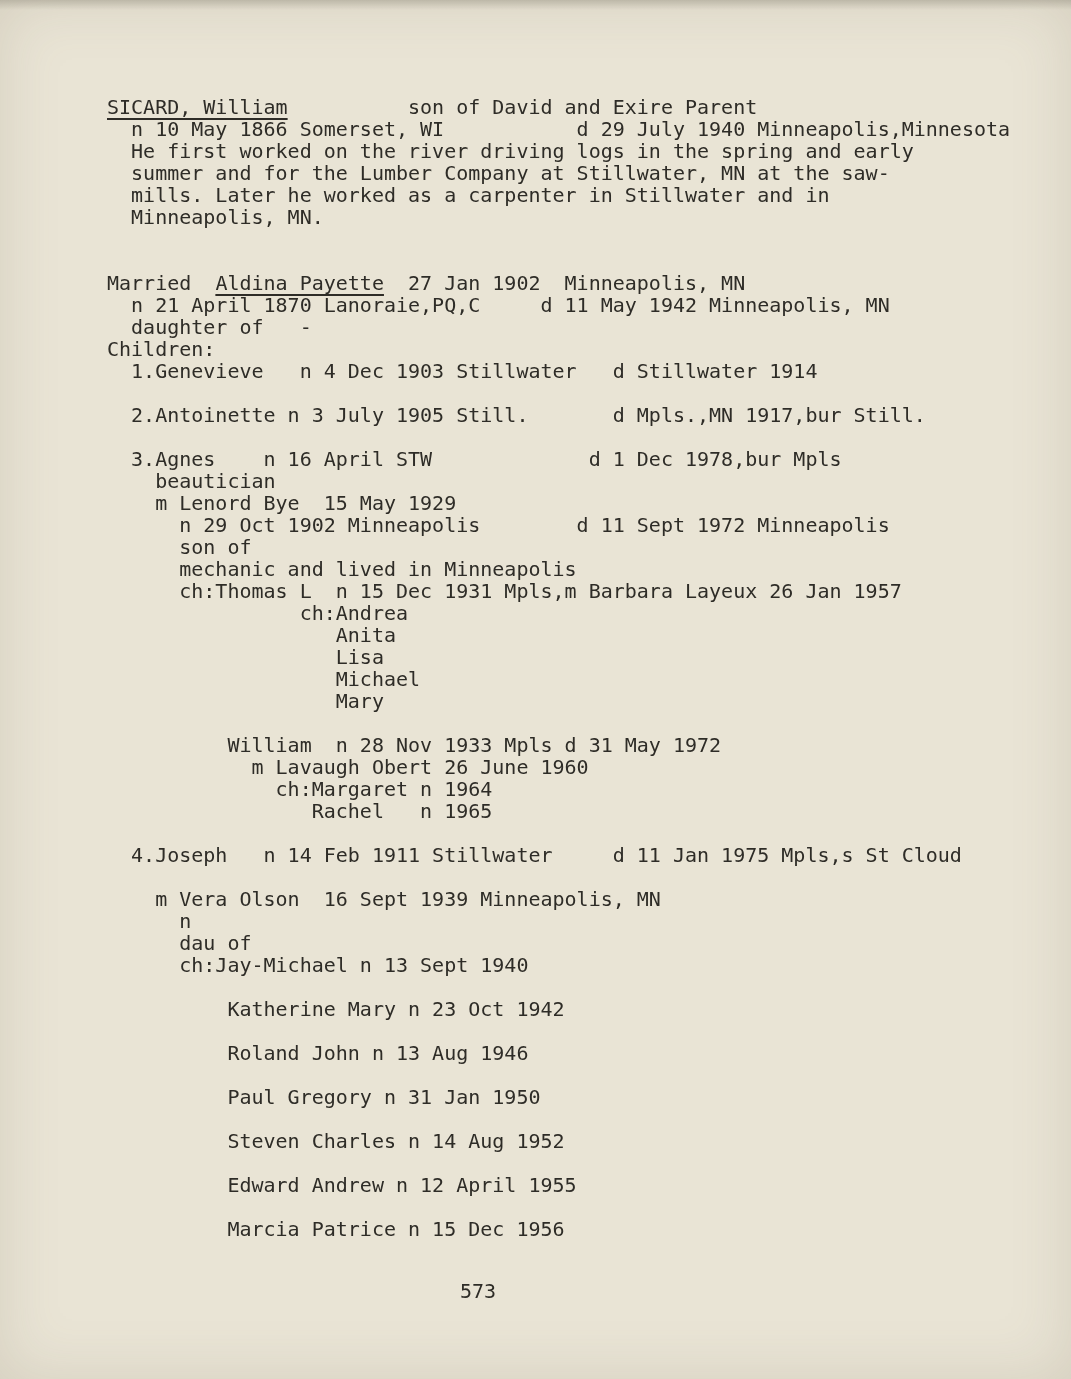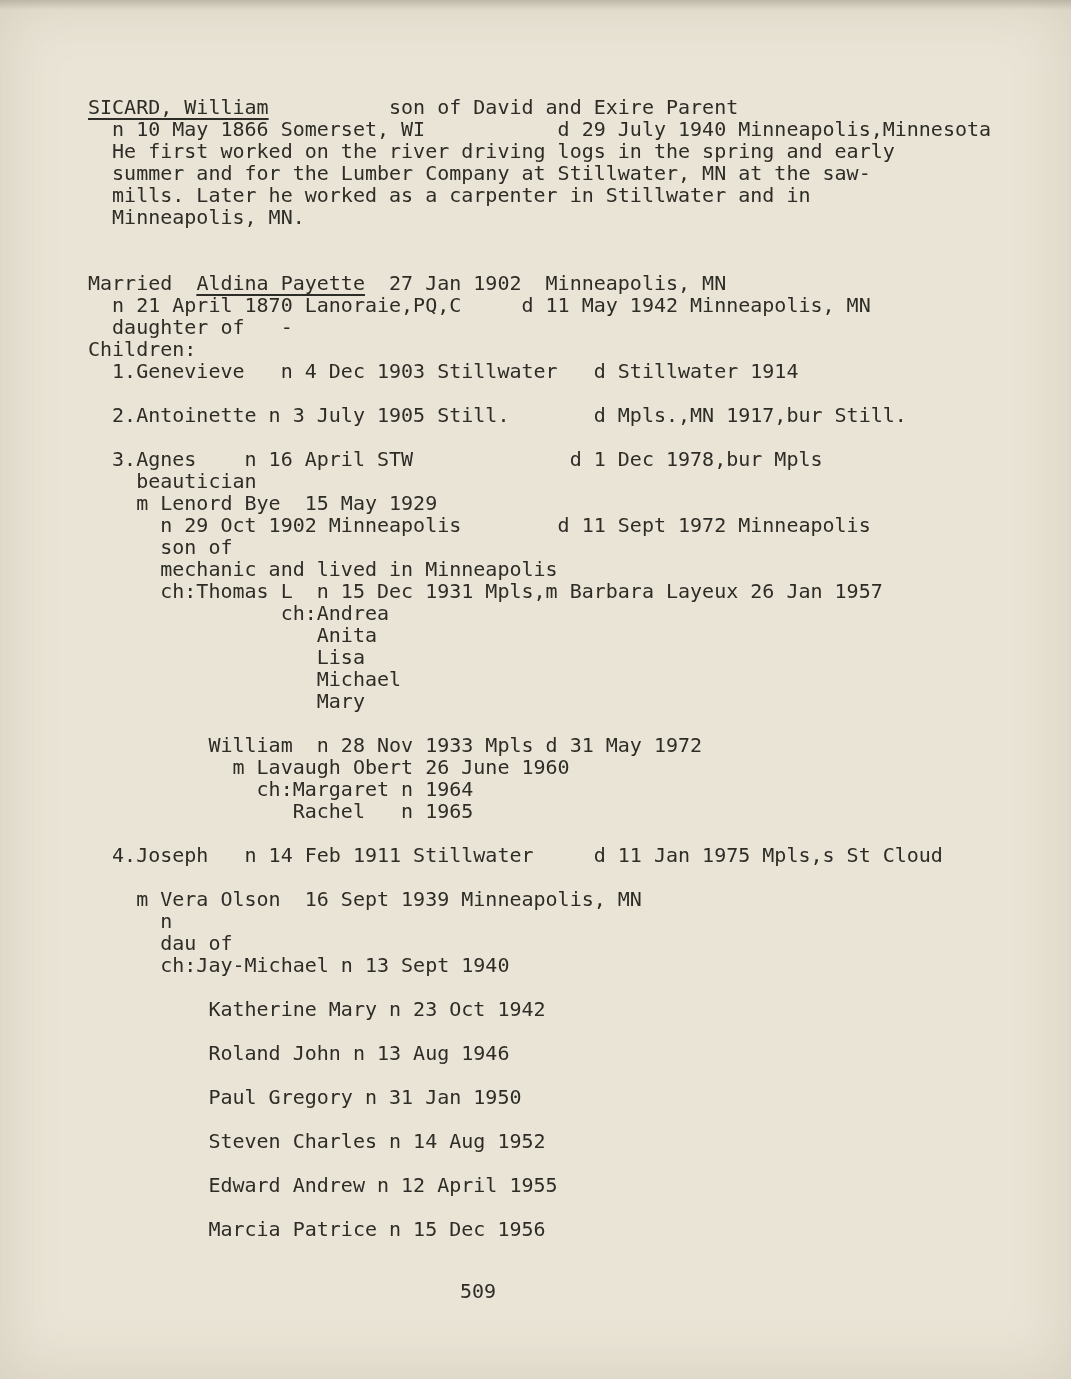--- a/index.html
+++ b/index.html
@@ -29,31 +29,32 @@
     pointer-events: none;
   }
   .content {
     position: absolute;
     top: 96px;
     left: 88px;
     white-space: pre;
   }
   .line {
     height: 22px;
+    margin-left: 19px;
   }
   .underline {
     text-decoration: underline;
     text-underline-offset: 4px;
   }
   .page-number {
     position: absolute;
     top: 1280px;
     left: 460px;
     white-space: pre;
   }
 </style>
 </head>
 <body>
 
 <div class="page" style="--paper: #e9e4d5; --ink: #2e2c27;">
   <div class="content"><div class="line"><span class="underline">SICARD, William</span><span>          son of David and Exire Parent</span></div><div class="line"><span>  n 10 May 1866 Somerset, WI           d 29 July 1940 Minneapolis,Minnesota</span></div><div class="line"><span>  He first worked on the river driving logs in the spring and early</span></div><div class="line"><span>  summer and for the Lumber Company at Stillwater, MN at the saw-</span></div><div class="line"><span>  mills. Later he worked as a carpenter in Stillwater and in</span></div><div class="line"><span>  Minneapolis, MN.</span></div><div class="line">&nbsp;</div><div class="line">&nbsp;</div><div class="line"><span>Married  </span><span class="underline">Aldina Payette</span><span>  27 Jan 1902  Minneapolis, MN</span></div><div class="line"><span>  n 21 April 1870 Lanoraie,PQ,C     d 11 May 1942 Minneapolis, MN</span></div><div class="line"><span>  daughter of   -</span></div><div class="line"><span>Children:</span></div><div class="line"><span>  1.Genevieve   n 4 Dec 1903 Stillwater   d Stillwater 1914</span></div><div class="line">&nbsp;</div><div class="line"><span>  2.Antoinette n 3 July 1905 Still.       d Mpls.,MN 1917,bur Still.</span></div><div class="line">&nbsp;</div><div class="line"><span>  3.Agnes    n 16 April STW             d 1 Dec 1978,bur Mpls</span></div><div class="line"><span>    beautician</span></div><div class="line"><span>    m Lenord Bye  15 May 1929</span></div><div class="line"><span>      n 29 Oct 1902 Minneapolis        d 11 Sept 1972 Minneapolis</span></div><div class="line"><span>      son of</span></div><div class="line"><span>      mechanic and lived in Minneapolis</span></div><div class="line"><span>      ch:Thomas L  n 15 Dec 1931 Mpls,m Barbara Layeux 26 Jan 1957</span></div><div class="line"><span>                ch:Andrea</span></div><div class="line"><span>                   Anita</span></div><div class="line"><span>                   Lisa</span></div><div class="line"><span>                   Michael</span></div><div class="line"><span>                   Mary</span></div><div class="line">&nbsp;</div><div class="line"><span>          William  n 28 Nov 1933 Mpls d 31 May 1972</span></div><div class="line"><span>            m Lavaugh Obert 26 June 1960</span></div><div class="line"><span>              ch:Margaret n 1964</span></div><div class="line"><span>                 Rachel   n 1965</span></div><div class="line">&nbsp;</div><div class="line"><span>  4.Joseph   n 14 Feb 1911 Stillwater     d 11 Jan 1975 Mpls,s St Cloud</span></div><div class="line">&nbsp;</div><div class="line"><span>    m Vera Olson  16 Sept 1939 Minneapolis, MN</span></div><div class="line"><span>      n</span></div><div class="line"><span>      dau of</span></div><div class="line"><span>      ch:Jay-Michael n 13 Sept 1940</span></div><div class="line">&nbsp;</div><div class="line"><span>          Katherine Mary n 23 Oct 1942</span></div><div class="line">&nbsp;</div><div class="line"><span>          Roland John n 13 Aug 1946</span></div><div class="line">&nbsp;</div><div class="line"><span>          Paul Gregory n 31 Jan 1950</span></div><div class="line">&nbsp;</div><div class="line"><span>          Steven Charles n 14 Aug 1952</span></div><div class="line">&nbsp;</div><div class="line"><span>          Edward Andrew n 12 April 1955</span></div><div class="line">&nbsp;</div><div class="line"><span>          Marcia Patrice n 15 Dec 1956</span></div></div>
-  <div class="page-number">509</div>
+  <div class="page-number">573</div>
 </div>
 
 </body></html>

